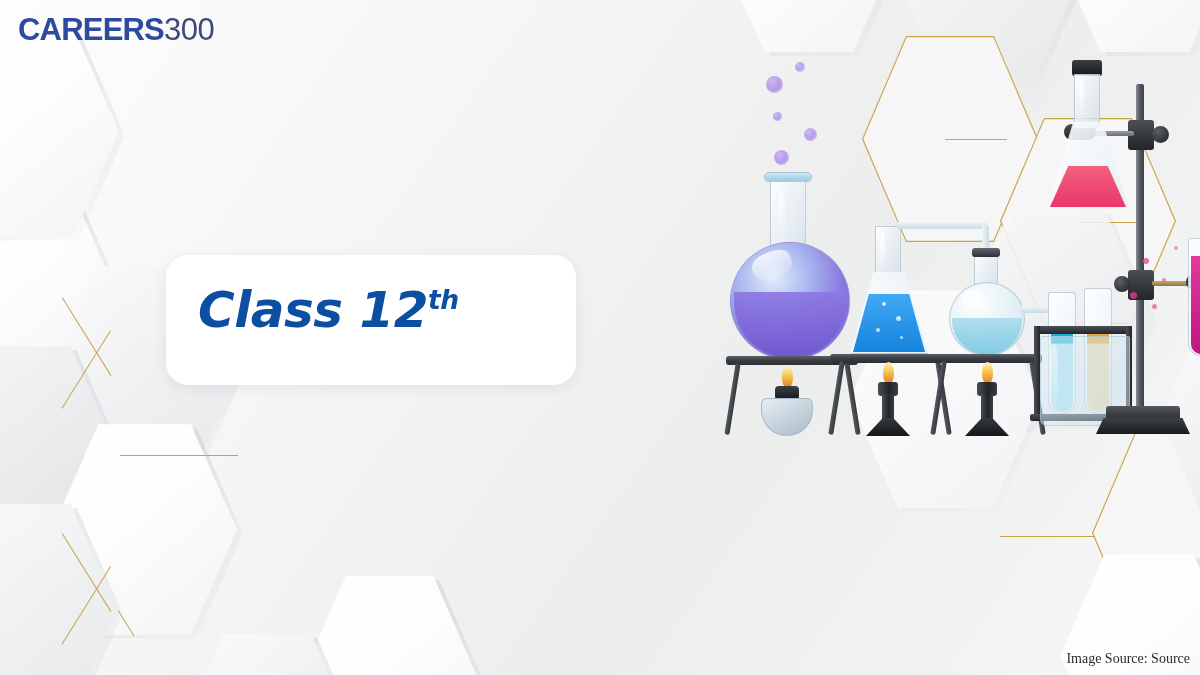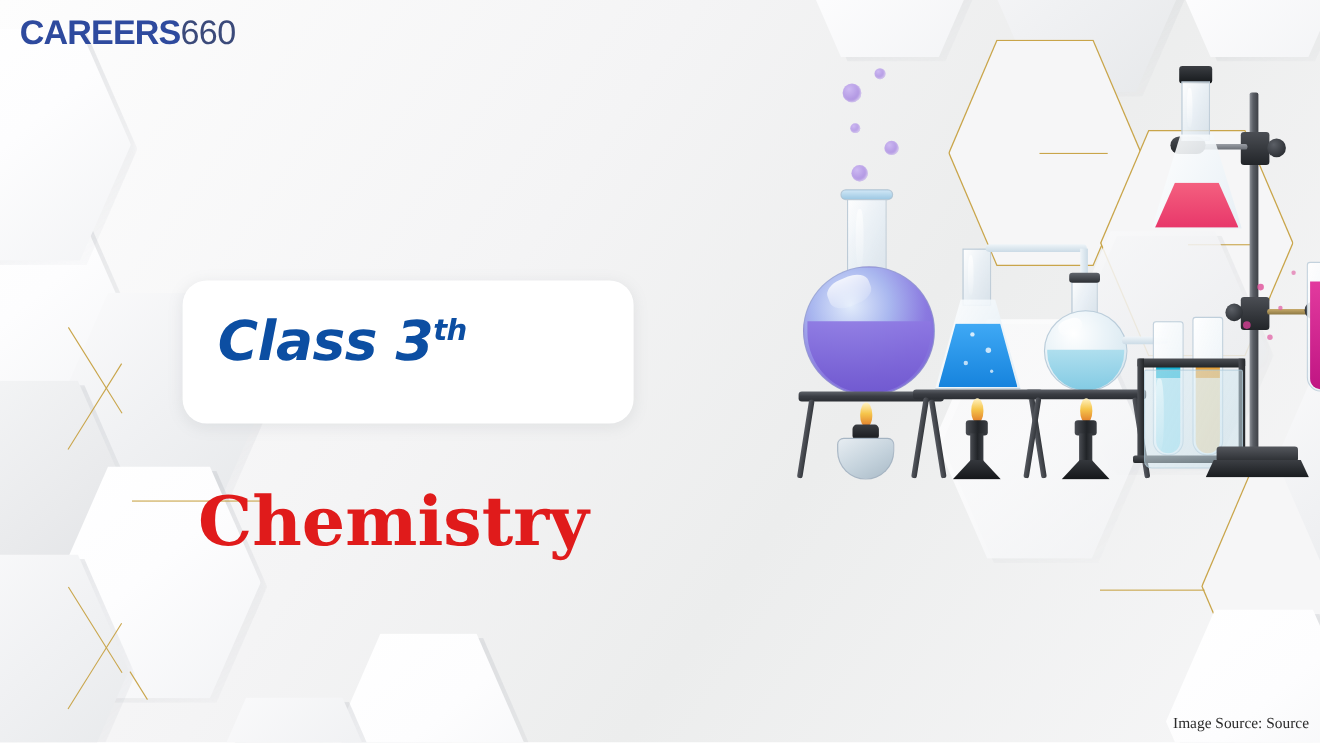--- a/index.html
+++ b/index.html
@@ -257,33 +257,32 @@
     <div class="hex" style="left:850px; top:288px; width:190px; height:222px; opacity:.8;"></div>
 
     <div class="hexshadow" style="left:1066px;top:556px; width:178px; height:208px;"></div>
     <div class="hex" style="left:1060px;top:552px; width:178px; height:208px;"></div>
     <div class="hexshadow" style="left:1166px;top:318px; width:178px; height:208px;"></div>
     <div class="hex shade" style="left:1160px;top:314px; width:178px; height:208px;"></div>
   </div>
 
   <div id="logo">
     <span class="careers">CAREERS</span>
-    <span class="three60">660</span>
+    <span class="three60">300</span>
   </div>
 
   <div id="headline">
 
 
     <div id="card-class"></div>
 
     <div id="title-class">
-      <span>Class 3</span><span class="sup">th</span>
-    </div>
-
-    <div id="title-subject">Chemistry</div>
+      <span>Class 12</span><span class="sup">th</span>
+    </div>
+
   </div>
 
   <div id="lab">
 
     <div>
       <div class="bubble" style="left:66px;  top:76px;  width:17px; height:17px;"></div>
       <div class="bubble" style="left:95px;  top:62px;  width:10px; height:10px;"></div>
       <div class="bubble" style="left:73px;  top:112px; width:9px;  height:9px;"></div>
       <div class="bubble" style="left:104px; top:128px; width:13px; height:13px;"></div>
       <div class="bubble" style="left:74px;  top:150px; width:15px; height:15px;"></div>

